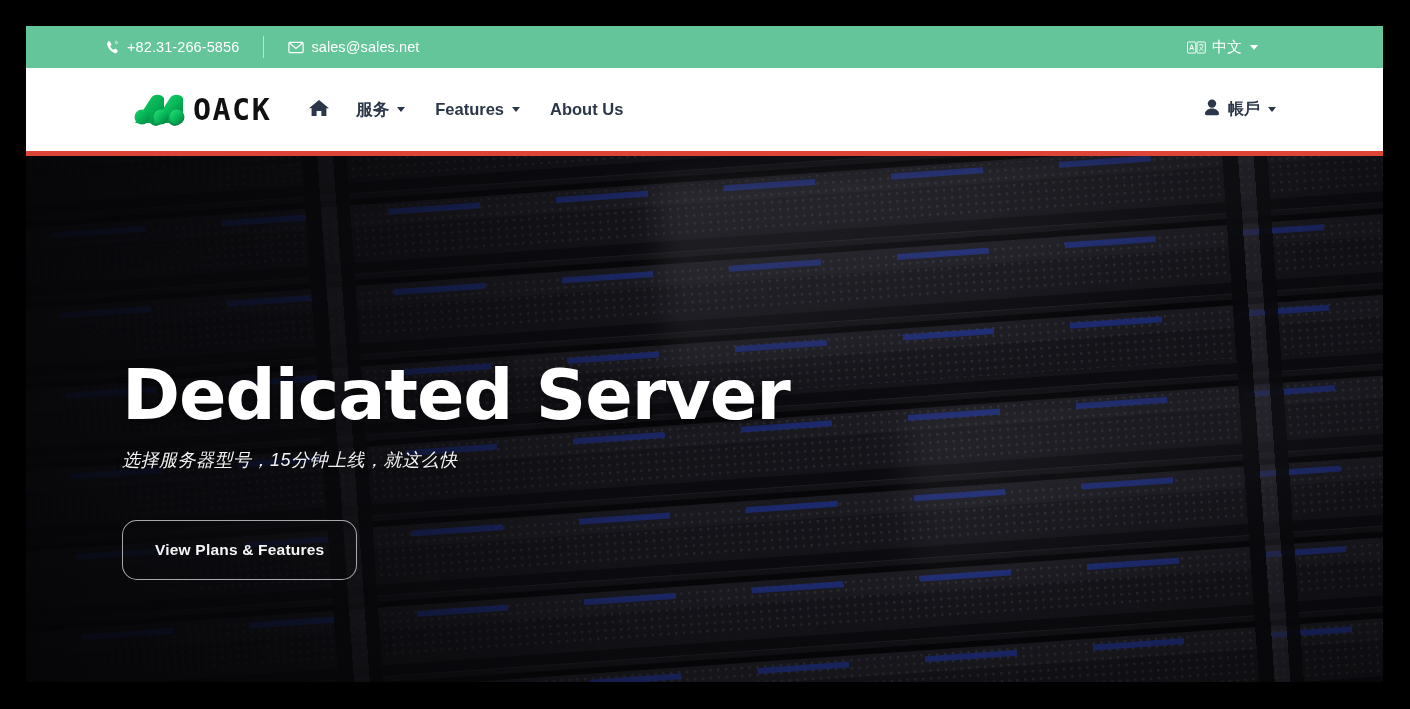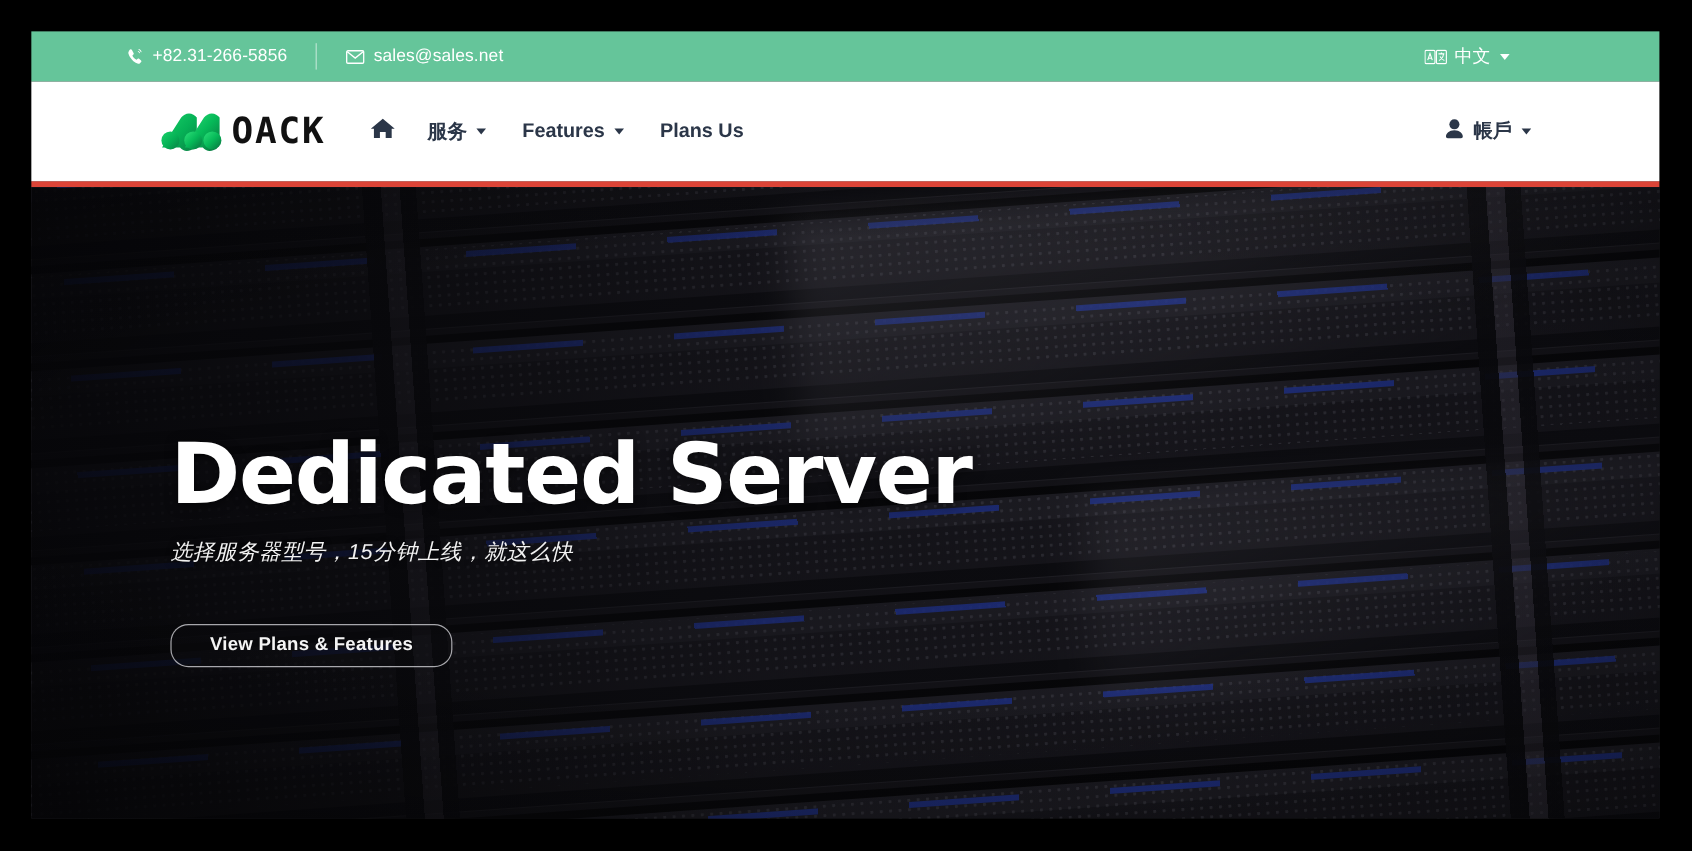--- a/index.html
+++ b/index.html
@@ -229,21 +229,21 @@
     background:
       linear-gradient(90deg, rgba(6,6,9,.93) 0%, rgba(8,8,11,.80) 20%, rgba(12,12,16,.46) 45%, rgba(12,12,16,.34) 70%, rgba(10,10,14,.50) 100%);
   }
   .hero-vignette {
     position:absolute; inset:0;
     background:radial-gradient(120% 95% at 52% 45%, rgba(0,0,0,0) 38%, rgba(0,0,0,.55) 100%);
   }
 
   .hero-content {
     position:absolute;
-    left:116px;
+    left:96px;
     top:204px;
     z-index:5;
   }
   .hero-title {
     color:#fff;
     font-family:"DejaVu Sans", sans-serif;
     font-size:70px;
     font-weight:bold;
     letter-spacing:-1px;
     line-height:1.02;
@@ -260,21 +260,21 @@
   .hero-btn {
     margin-top:48px;
     display:inline-block;
     border:1px solid rgba(220,220,225,.75);
     border-radius:15px;
     background:rgba(12,12,16,.30);
     color:#f4f4f4;
     font-size:15.5px;
     font-weight:bold;
     letter-spacing:.2px;
-    padding:8px 32px;
+    padding:20px 32px;
     cursor:pointer;
   }
 </style>
 </head>
 <body>
 
 <div id="viewport">
 
   <div class="topbar">
     <div class="topbar-left">
@@ -359,21 +359,21 @@
         <span>服务</span>
         <span class="caret"></span>
       </div>
 
       <div class="nav-item">
         <span>Features</span>
         <span class="caret"></span>
       </div>
 
       <div class="nav-item">
-        <span>Plans Us</span>
+        <span>About Us</span>
       </div>
 
 
     </nav>
 
     <div class="account">
       <span>
         <svg width="16" height="17" viewBox="0 0 16 17" fill="#2b3648">
           <circle cx="8" cy="4.6" r="4.2"></circle>
           <path d="M8 9.6c-4.4 0-7 2.6-7 5.2 0 .9.6 1.4 1.5 1.4h11c.9 0 1.5-.5 1.5-1.4 0-2.6-2.6-5.2-7-5.2z"></path>

